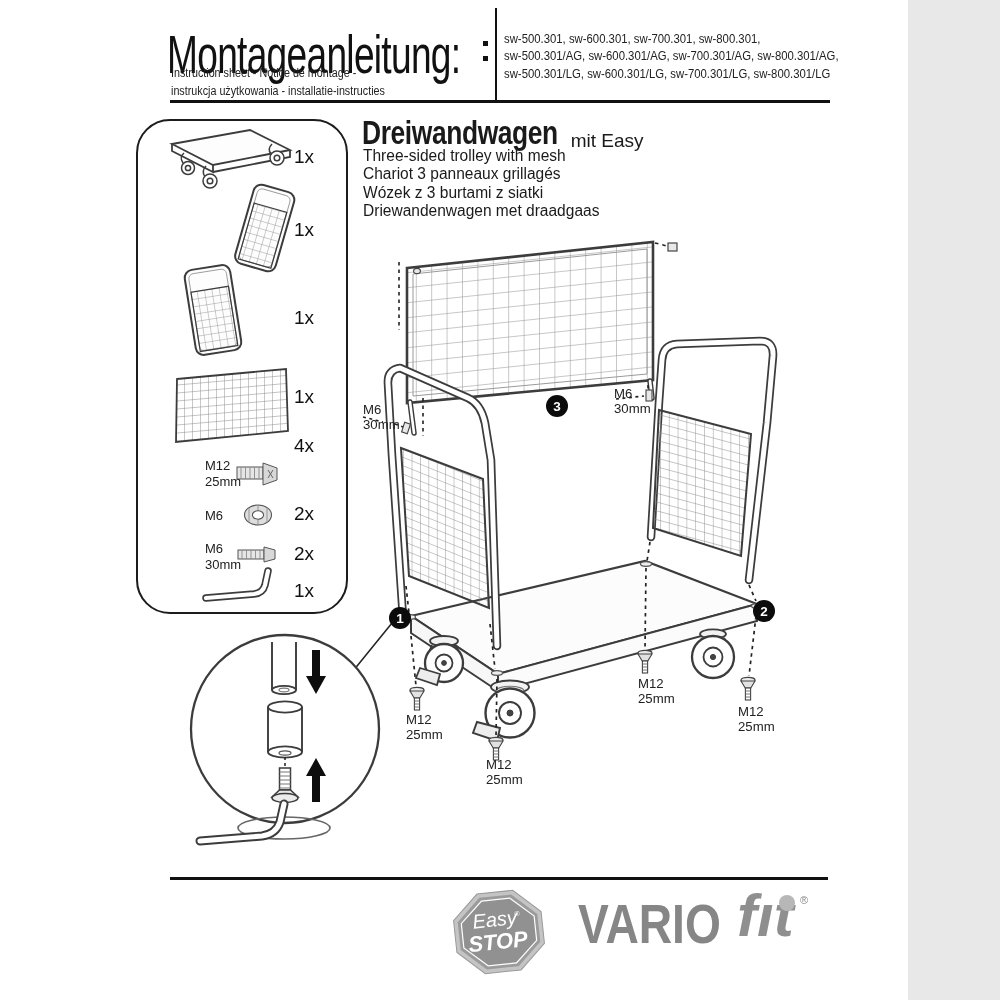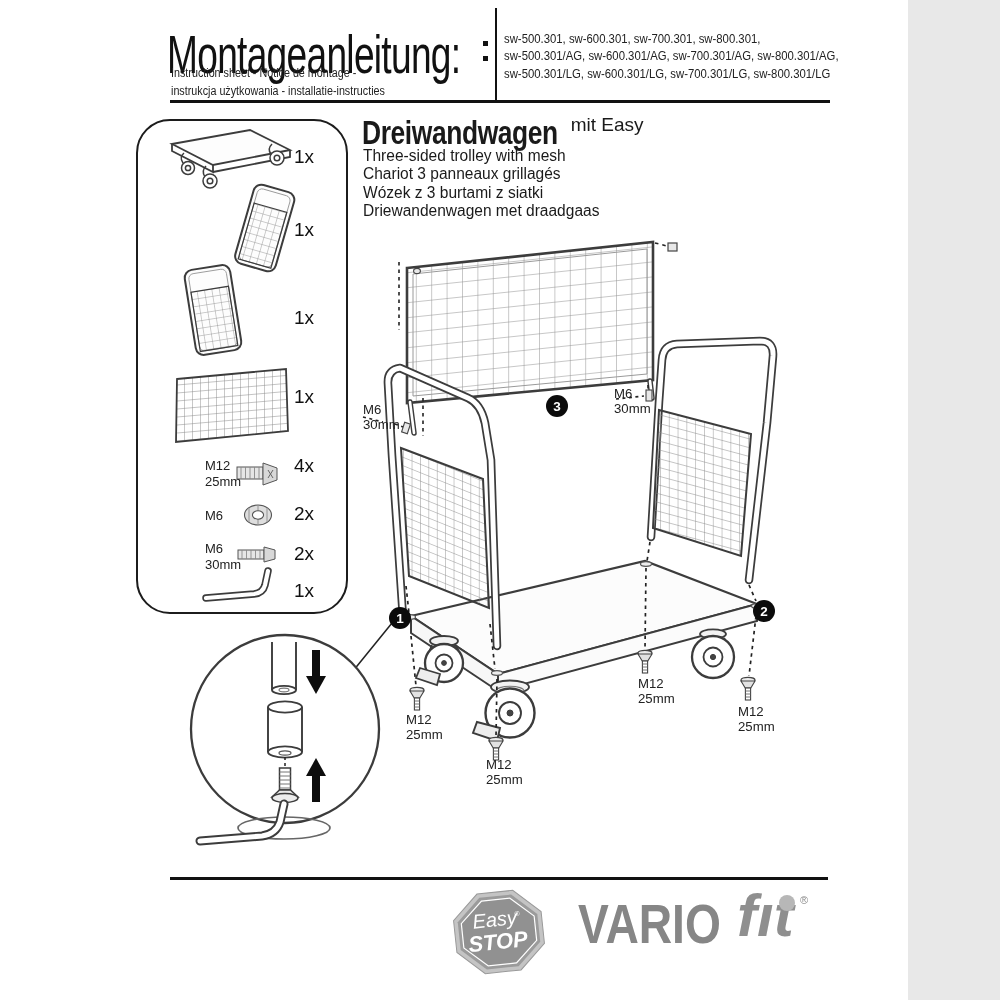--- a/index.html
+++ b/index.html
@@ -13,21 +13,21 @@
   .vline{width:2px;background:#111;}
   .bullet-sq{width:5px;height:5px;background:#111;}
   .codes{font-size:12.6px;line-height:17.4px;color:#222;white-space:nowrap;
          transform:scaleX(0.90);transform-origin:left top;}
   .hrule{height:2.6px;background:#111;}
   
   .partsbox{border:2.6px solid #1c1c1c;border-radius:34px;background:transparent;}
   .qty{font-size:19px;color:#111;white-space:nowrap;}
   .flabel{font-size:13px;line-height:15.6px;color:#222;white-space:nowrap;}
   
-  .ptitle-row{display:flex;align-items:flex-start;white-space:nowrap;}
+  .ptitle-row{display:flex;align-items:flex-end;white-space:nowrap;}
   .ptitle-de{font-size:33px;font-weight:700;letter-spacing:-0.5px;transform:scaleX(0.80);transform-origin:left bottom;}
   .ptitle-suffix{font-size:19px;font-weight:400;margin-left:-36px;}
   .psub{font-size:16px;line-height:18.4px;color:#1a1a1a;white-space:nowrap;transform:scaleX(0.97);transform-origin:left top;}
   
   .dlabel{font-size:13.2px;line-height:15.2px;color:#222;white-space:nowrap;}
   .badge{width:22px;height:22px;border-radius:50%;background:#0b0b0b;color:#fff;
          font-size:13.5px;font-weight:700;display:flex;align-items:center;justify-content:center;}
   
   .brand-vario{font-size:55px;font-weight:700;color:#868686;letter-spacing:0px;white-space:nowrap;
                transform:scaleX(0.84);transform-origin:left top;}
@@ -269,21 +269,21 @@
 
   <div class="abs qty" style="left:294px;top:146px;">1x</div>
   <div class="abs qty" style="left:294px;top:219px;">1x</div>
   <div class="abs qty" style="left:294px;top:307px;">1x</div>
   <div class="abs qty" style="left:294px;top:386px;">1x</div>
 
   <div class="abs flabel" style="left:205px;top:458px;">
     <div>M12</div>
     <div>25mm</div>
   </div>
-  <div class="abs qty" style="left:294px;top:455px;">4x</div>
+  <div class="abs qty" style="left:294px;top:435px;">4x</div>
 
   <div class="abs flabel" style="left:205px;top:508px;">
     <div>M6</div>
   </div>
   <div class="abs qty" style="left:294px;top:503px;">2x</div>
 
   <div class="abs flabel" style="left:205px;top:541px;">
     <div>M6</div>
     <div>30mm</div>
   </div>

